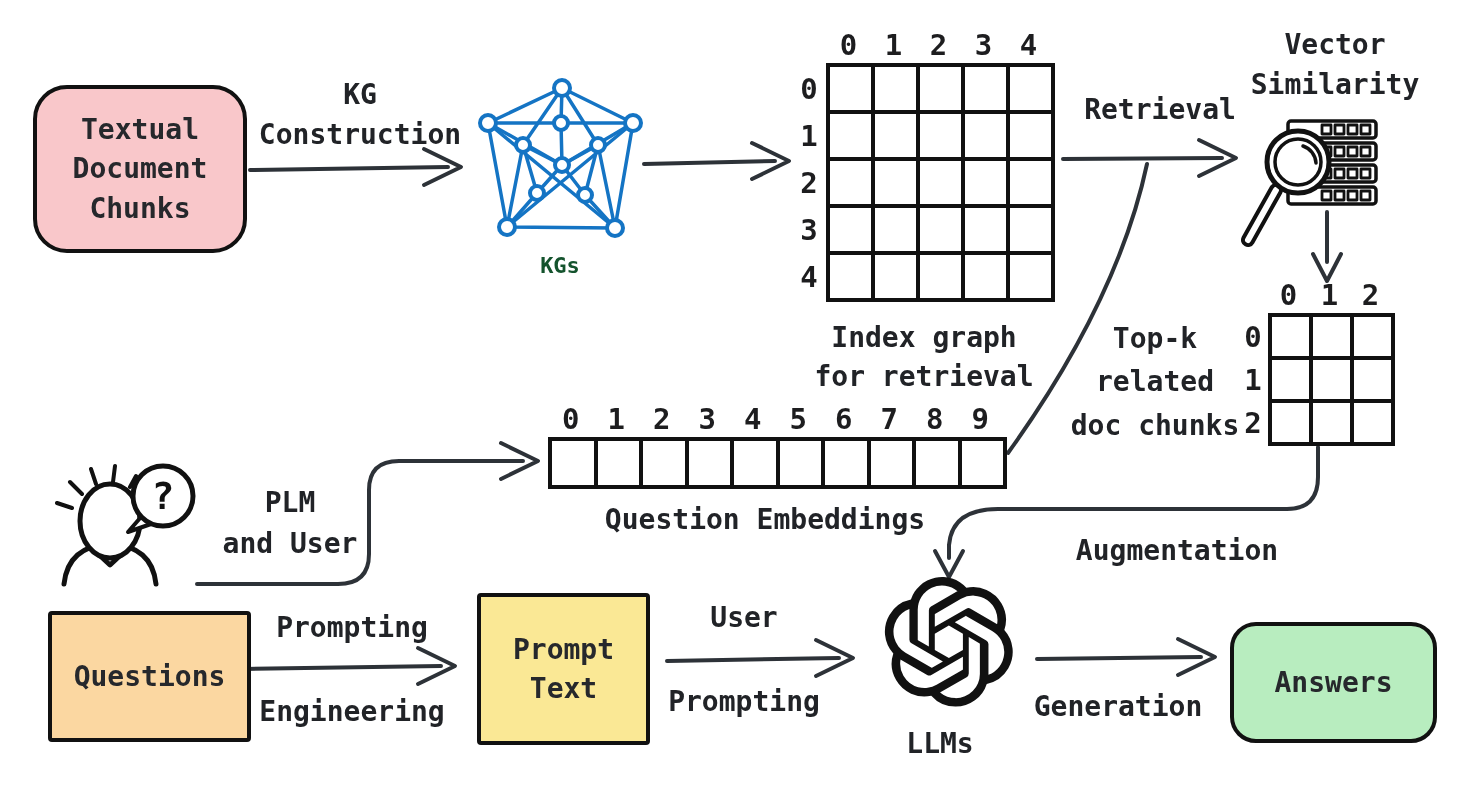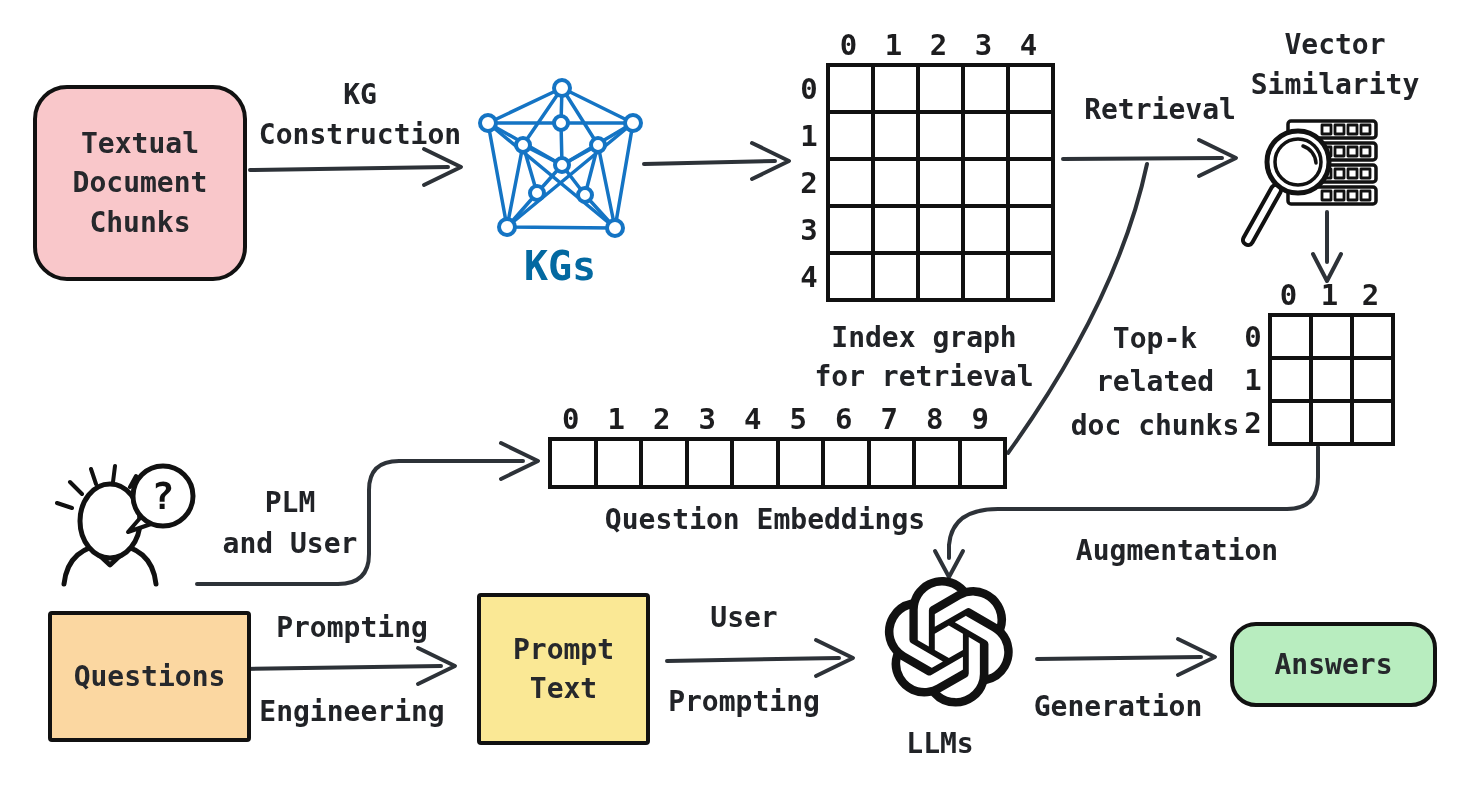--- a/index.html
+++ b/index.html
@@ -3,21 +3,21 @@
 <meta charset="utf-8">
 <style>
   html,body{margin:0;padding:0;background:#fff;}
   .canvas{position:relative;width:1472px;height:791px;background:#ffffff;overflow:hidden;
           font-family:"DejaVu Sans Mono", monospace;color:#1d1d1f;}
   svg.wires{position:absolute;left:0;top:0;pointer-events:none;}
 
   
   .lbl{position:absolute;transform:translate(-50%,-50%);white-space:pre-line;text-align:center;
        font-size:28px;font-weight:bold;line-height:1.45;color:#212327;}
-  .lbl.blue{color:#0369a1;font-size:40px;}
+  .lbl.blue{color:#14532d;font-size:22px;}
 
   
   .box{position:absolute;border:4px solid #111;box-sizing:border-box;display:flex;align-items:center;
        justify-content:center;text-align:center;font-size:28px;font-weight:bold;white-space:pre-line;
        line-height:1.4;color:#26282c;}
   .box.pink  {background:#f9c7ca;border-radius:34px;}
   .box.orange{background:#fbd7a1;border-radius:4px;}
   .box.yellow{background:#fae895;border-radius:4px;}
   .box.green {background:#b8edbf;border-radius:26px;}
 
@@ -156,30 +156,30 @@
         <circle cx="1298" cy="162" r="23" fill="none" stroke-width="3.5"></circle>
         <path d="M1303,146 A19,19 0 0 1 1316,163" fill="none" stroke-width="3.5" stroke-linecap="round"></path>
       </g>
     </g>
 
     <g transform="translate(884,577) scale(5.4)">
       <path fill="#111" d="M22.2819 9.8211a5.9847 5.9847 0 0 0-.5157-4.9108 6.0462 6.0462 0 0 0-6.5098-2.9A6.0651 6.0651 0 0 0 4.9807 4.1818a5.9847 5.9847 0 0 0-3.9977 2.9 6.0462 6.0462 0 0 0 .7427 7.0966 5.98 5.98 0 0 0 .511 4.9107 6.051 6.051 0 0 0 6.5146 2.9001A5.9847 5.9847 0 0 0 13.2599 24a6.0557 6.0557 0 0 0 5.7718-4.2058 5.9894 5.9894 0 0 0 3.9977-2.9001 6.0557 6.0557 0 0 0-.7475-7.073zM13.2599 22.43a4.4755 4.4755 0 0 1-2.8764-1.04l.1419-.0804 4.7783-2.7582a.7948.7948 0 0 0 .3927-.6813v-6.7369l2.02 1.1686a.071.071 0 0 1 .038.0615v5.5826a4.504 4.504 0 0 1-4.4945 4.4944zm-9.6607-4.1254a4.4708 4.4708 0 0 1-.5346-3.0137l.142.0852 4.783 2.7582a.7712.7712 0 0 0 .7806 0l5.8428-3.3685v2.3324a.0804.0804 0 0 1-.0332.0615L9.74 19.9502a4.4992 4.4992 0 0 1-6.1408-1.6464zM2.3408 7.8956a4.485 4.485 0 0 1 2.3655-1.9728V11.6a.7664.7664 0 0 0 .3879.6765l5.8144 3.3543-2.0201 1.1685a.0757.0757 0 0 1-.071 0l-4.8303-2.7865A4.504 4.504 0 0 1 2.3408 7.8956zm16.5963 3.8558L13.1038 8.364 15.1192 7.2a.0757.0757 0 0 1 .071 0l4.8303 2.7913a4.4944 4.4944 0 0 1-.6765 8.1042v-5.6772a.79.79 0 0 0-.407-.667zm2.0107-3.0231l-.142-.0852-4.7735-2.7818a.7759.7759 0 0 0-.7854 0L9.409 9.2297V6.8974a.0662.0662 0 0 1 .0284-.0615l4.8303-2.7866a4.4992 4.4992 0 0 1 6.6802 4.66zM8.3065 12.863l-2.02-1.1638a.0804.0804 0 0 1-.038-.0567V6.0742a4.4992 4.4992 0 0 1 7.3757-3.4537l-.142.0805L8.704 5.459a.7948.7948 0 0 0-.3927.6813zm1.0976-2.3654l2.602-1.4998 2.6069 1.4998v2.9994l-2.5974 1.4997-2.6067-1.4997z"></path>
     </g>
   </svg>
 
-  <div class="box pink" style="left:33px;top:85px;width:214px;height:196px;">Textual
+  <div class="box pink" style="left:33px;top:85px;width:214px;height:168px;">Textual
 Document
 Chunks</div>
 
   <div class="box orange" style="left:48px;top:611px;width:203px;height:131px;">Questions</div>
 
   <div class="box yellow" style="left:477px;top:593px;width:173px;height:152px;">Prompt
 Text</div>
 
-  <div class="box green" style="left:1230px;top:622px;width:207px;height:85px;">Answers</div>
+  <div class="box green" style="left:1230px;top:622px;width:207px;height:121px;">Answers</div>
 
   <div class="lbl" style="left:360px;top:115px;line-height:1.42;text-align:center;">KG
 Construction</div>
   <div class="lbl blue" style="left:560px;top:266px;">KGs</div>
   <div class="lbl" style="left:1160px;top:110px;">Retrieval</div>
   <div class="lbl" style="left:1335px;top:65px;line-height:1.42;">Vector
 Similarity</div>
   <div class="lbl" style="left:924px;top:357px;line-height:1.4;">Index graph
 for retrieval</div>
   <div class="lbl" style="left:1155px;top:382px;line-height:1.55;">Top-k

